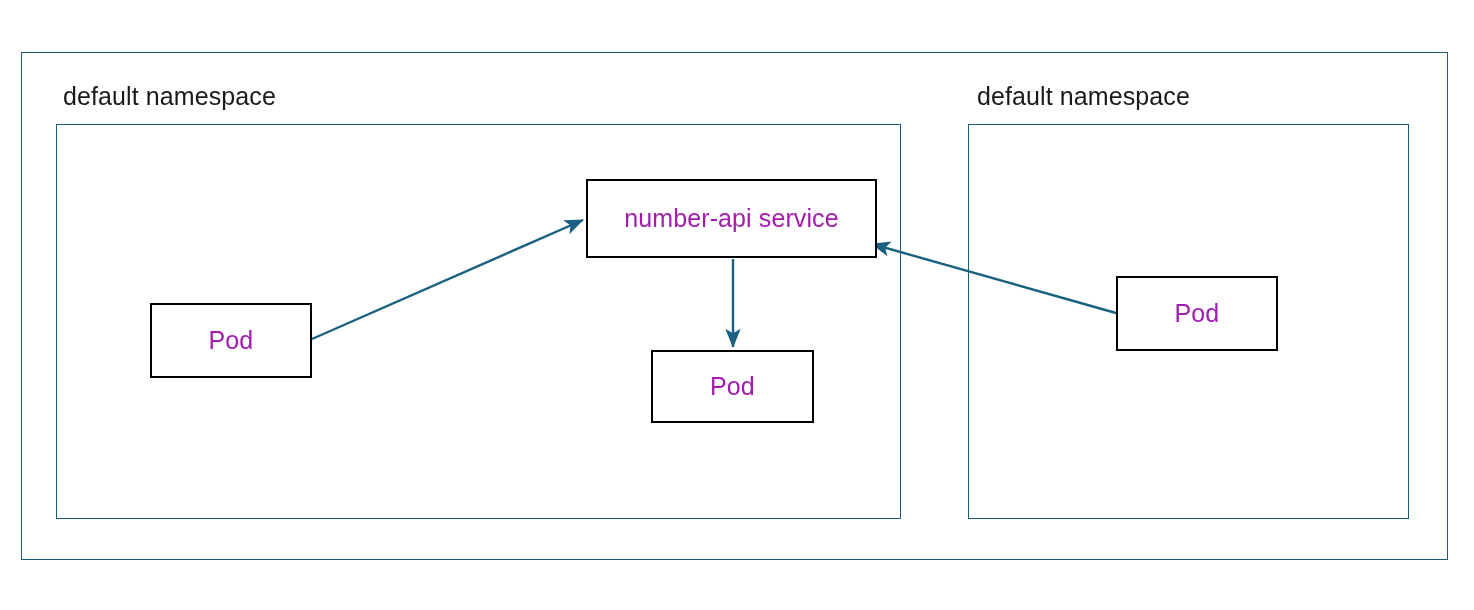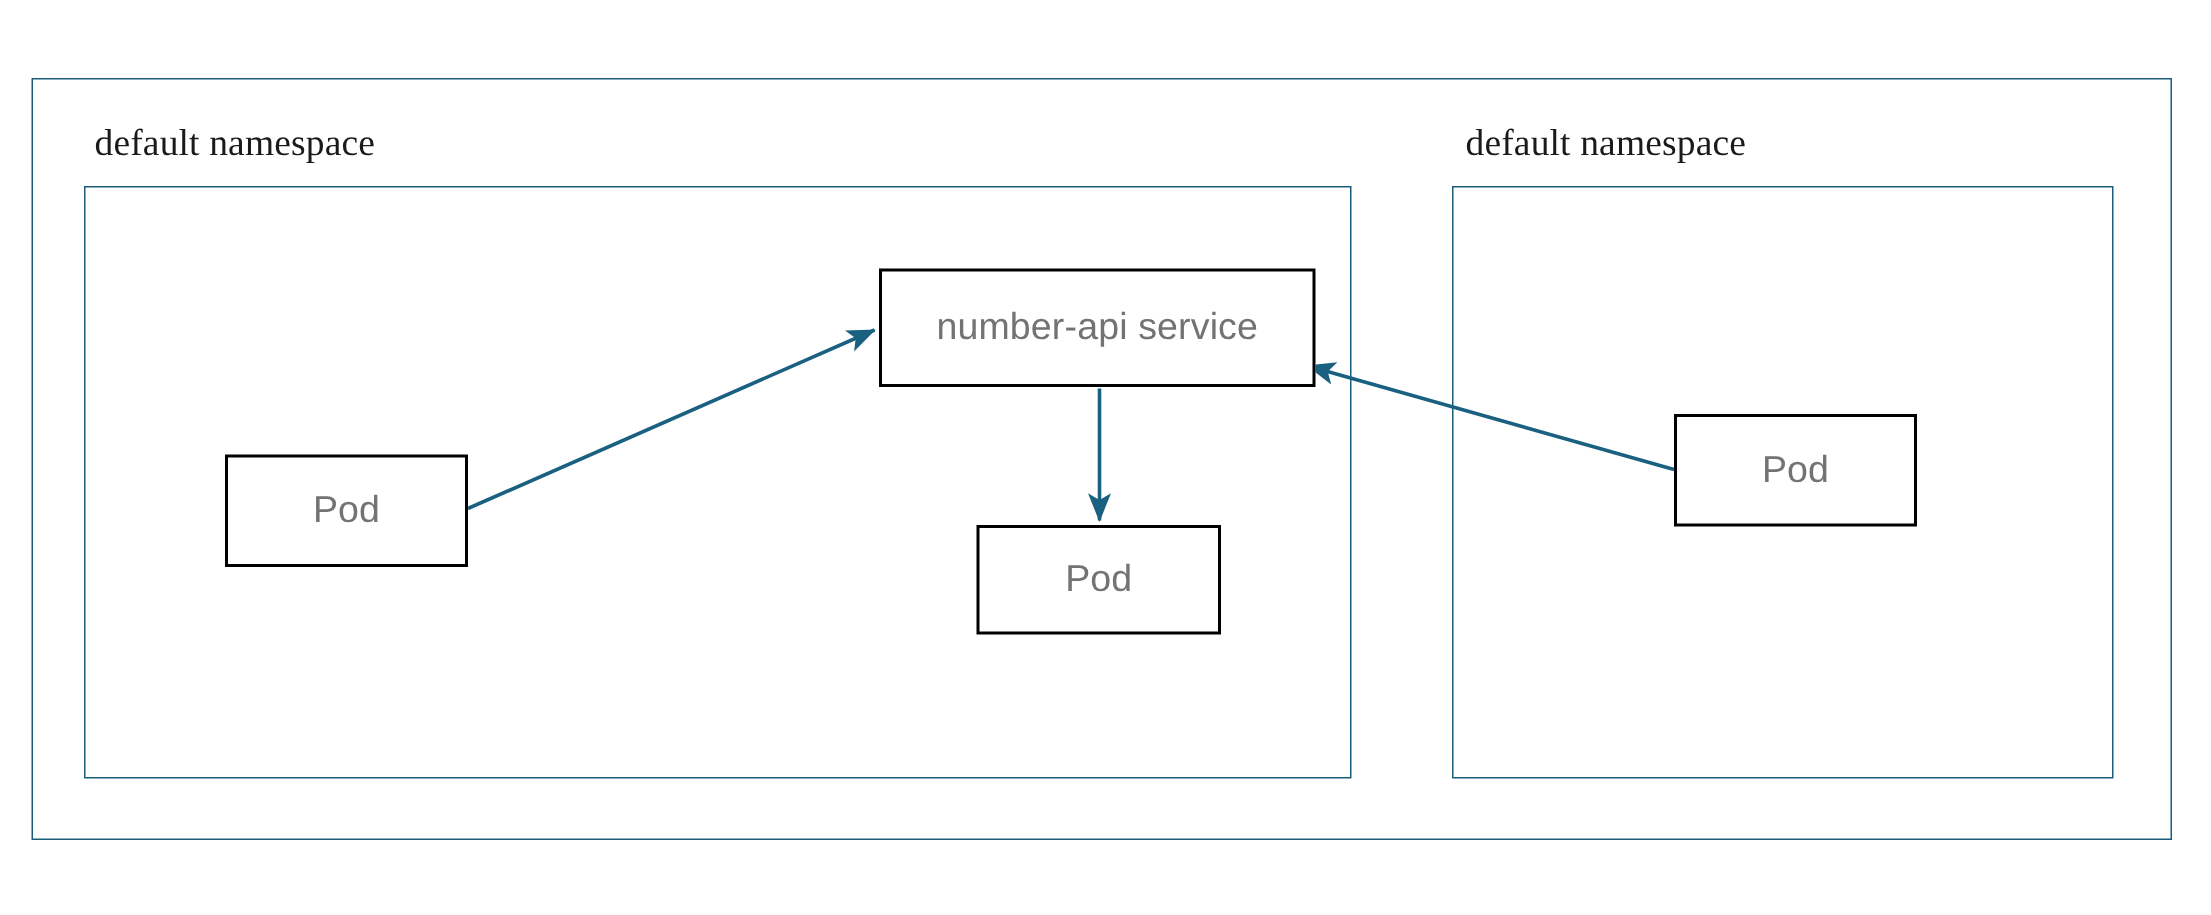--- a/index.html
+++ b/index.html
@@ -28,37 +28,36 @@
   }
   .ns-group {
     position: absolute;
   }
   .ns-label {
     position: absolute;
     font-size: 25px;
     color: #1a1a1a;
     white-space: nowrap;
     letter-spacing: 0.1px;
-    font-family: Liberation Serif, serif;
   }
   .ns-box {
     position: absolute;
     border: 1.6px solid #1a5c7a;
     box-sizing: border-box;
     background: transparent;
   }
   .node-box {
     position: absolute;
     border: 2.6px solid #000000;
     box-sizing: border-box;
     background: #ffffff;
     display: flex;
     align-items: center;
     justify-content: center;
-    color: #737373;
+    color: #a21caf;
     font-size: 25px;
     letter-spacing: 0.1px;
   }
   .node-box.service {
     font-size: 25px;
   }
   svg.edges {
     position: absolute;
     left: 0;
     top: 0;

